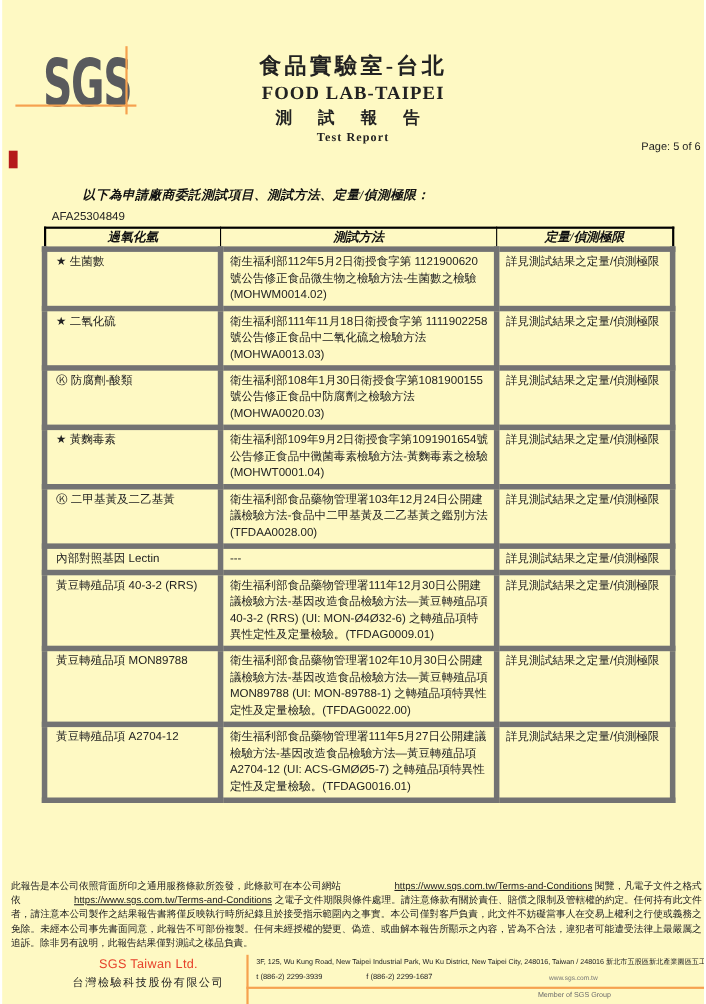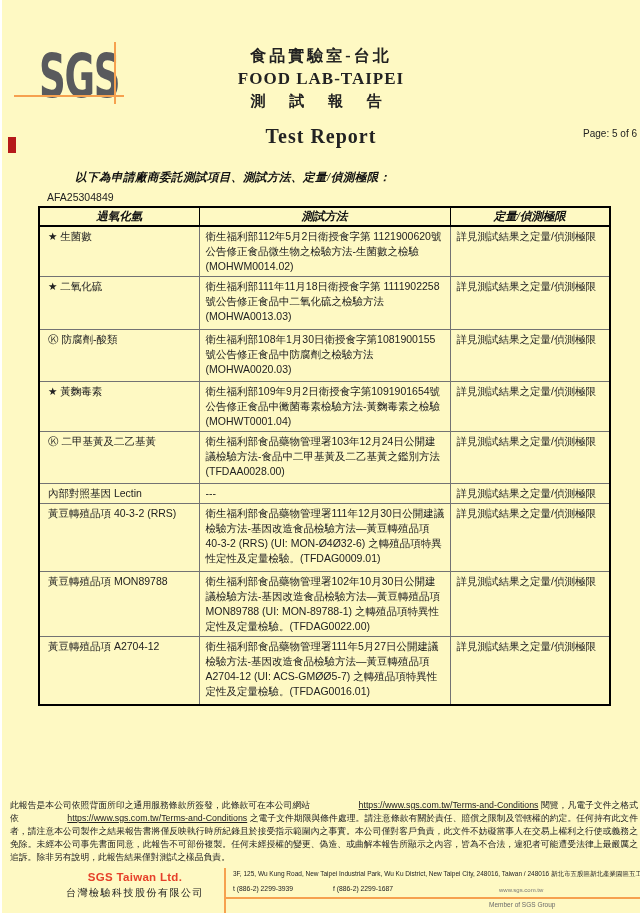--- a/index.html
+++ b/index.html
@@ -17,24 +17,24 @@
     font-weight:bold; font-size:60px; line-height:1; color:#595a5d;
     letter-spacing:-2px; transform:scaleX(0.62); transform-origin:left top;
   }
   .logo-vline { position:absolute; left:112px; top:42px; width:2px; height:62px; background:#f6a14f; }
   .logo-hline { position:absolute; left:12px;  top:95px; width:110px; height:2px; background:#f6a14f; }
 
   .header-titles {
     position:absolute; left:0; right:0; top:46px; text-align:center;
     font-family:"Liberation Serif","DejaVu Serif",serif; font-weight:bold; color:#222;
   }
-  .t-zh1 { font-size:16px; letter-spacing:3px; }
+  .t-zh1 { font-size:20px; letter-spacing:3px; }
   .t-en1 { font-size:17px; letter-spacing:1px; margin-top:2px; }
   .t-zh2 { font-size:15px; letter-spacing:10px; margin-top:3px; }
-  .t-en2 { font-size:20px; letter-spacing:1px; margin-top:14px; }
+  .t-en2 { font-size:11px; letter-spacing:1px; margin-top:2px; }
 
   .page-indicator {
     position:absolute; right:3px; top:128px; font-size:10px; color:#222;
   }
   .red-mark { position:absolute; left:6px; top:137px; width:8px; height:16px; background:#b51a1a; }
 
   
   .intro-note {
     position:absolute; left:45px; top:170px;
     font-family:"Liberation Serif","DejaVu Serif",serif;
@@ -48,39 +48,39 @@
     border-collapse:collapse; table-layout:fixed;
     border:2px solid #000;
   }
   .test-table th {
     border:1px solid #000; border-bottom:2px solid #000;
     font-family:"Liberation Serif","DejaVu Serif",serif;
     font-style:italic; font-weight:bold; font-size:11.5px;
     height:19px; text-align:center; vertical-align:middle; color:#111;
   }
   .test-table td {
-    border:1px solid #737373; vertical-align:top;
+    border:5px solid #737373; vertical-align:top;
     font-size:10.5px; line-height:15px; color:#222;
     padding:2px 5px 2px 6px;
   }
   .test-table td.c-item  { padding-left:8px; }
   .r1  td { height:45px; } .r2  td { height:53px; } .r3  td { height:52px; }
   .r4  td { height:52px; } .r5  td { height:50px; } .r6  td { height:52px; }
   .r7  td { height:18px; } .r8  td { height:68px; } .r9  td { height:62px; }
   .r10 td { height:68px; }
 
   
   .terms {
     position:absolute; left:8px; top:799px; width:628px;
     font-size:8.8px; line-height:13.1px; text-align:justify; color:#222;
   }
   .terms u { text-decoration:underline;padding-left:46px; }
 
   .company-block { position:absolute; left:55px; top:871px; width:156px; text-align:center; }
-  .company-en { color:#e6402a; font-weight:bold; font-size:11.5px; letter-spacing:0.3px; }
+  .company-en { color:#e6402a; font-weight:normal; font-size:11.5px; letter-spacing:0.3px; }
   .company-zh {
     font-family:"Liberation Serif","DejaVu Serif",serif;
     font-size:10px; letter-spacing:1.5px; margin-top:3px; color:#222;
   }
   .footer-vline  { position:absolute; left:222px; top:868px; width:2px; height:45px; background:#f6a14f; }
   .footer-hline  { position:absolute; left:222px; top:897px; width:420px; height:2px; background:#f6a14f; }
   .footer-address {
     position:absolute; left:231px; top:870px; width:410px;
     font-size:6.5px; color:#222; white-space:nowrap; overflow:hidden;
   }

